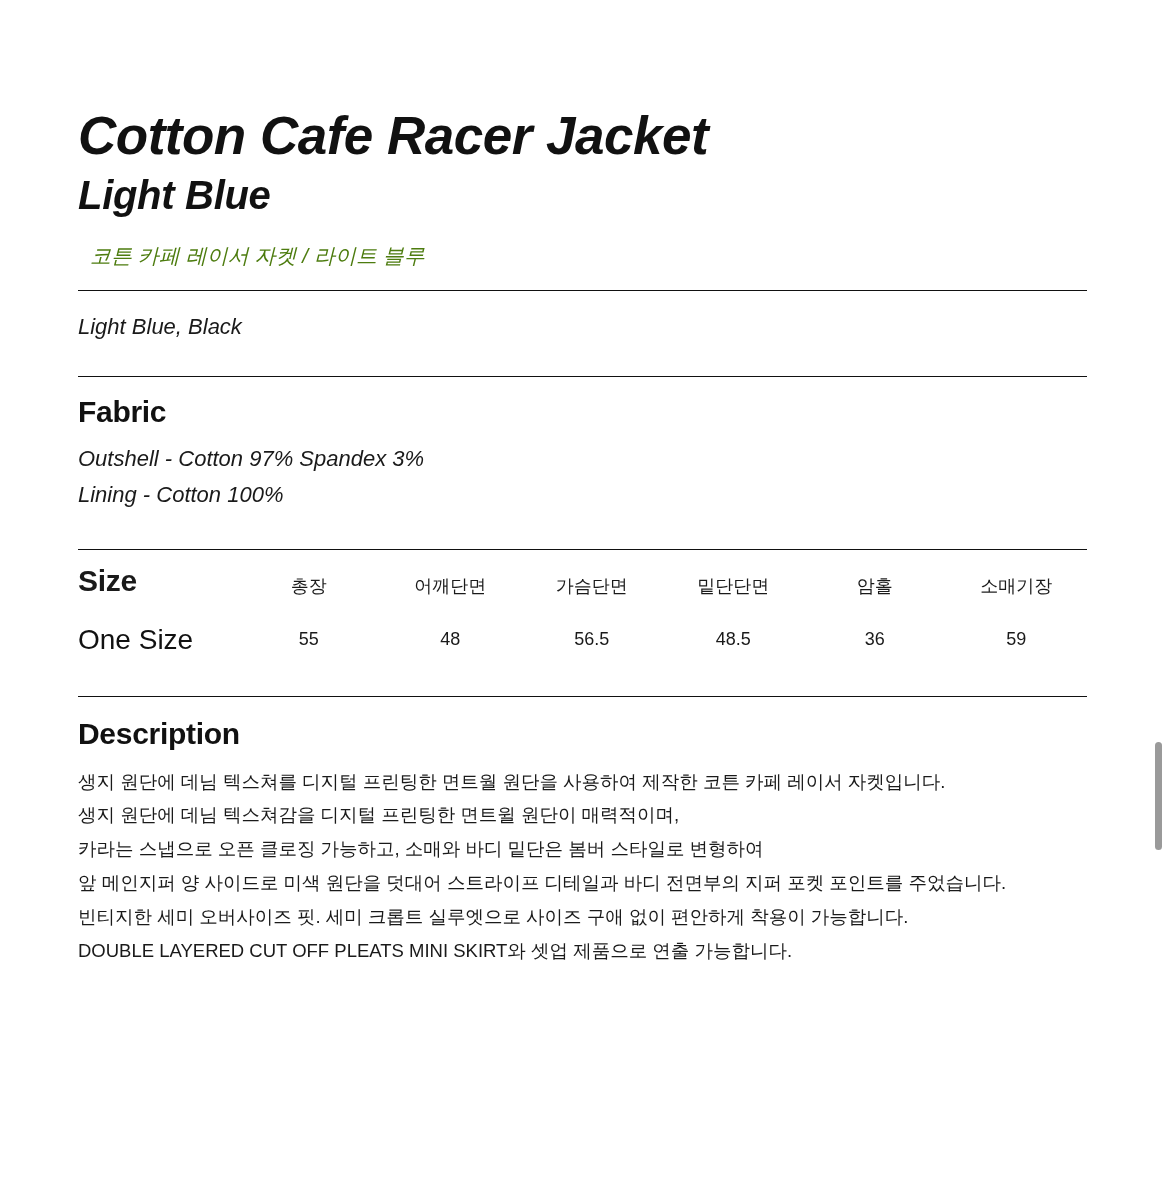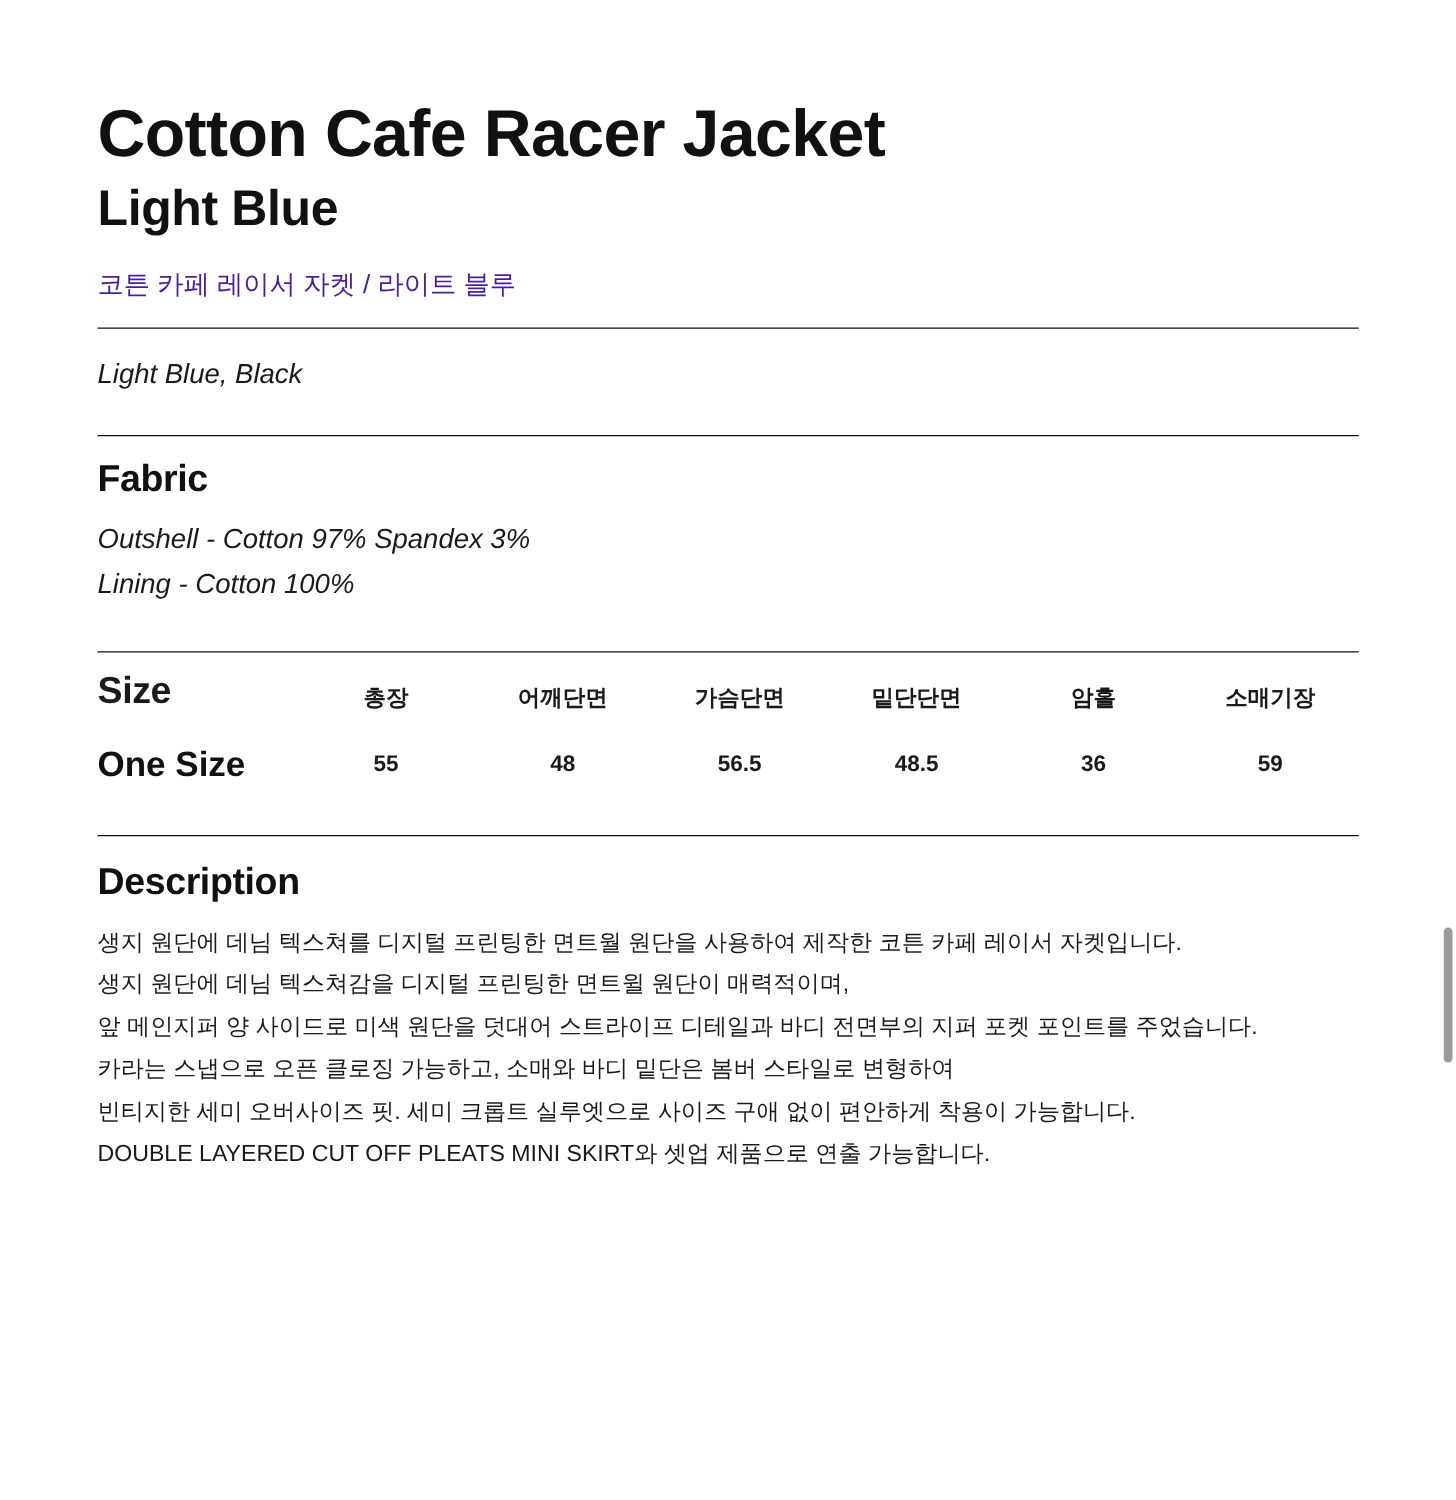--- a/index.html
+++ b/index.html
@@ -17,21 +17,22 @@
   }
 
   .page {
     padding: 0 78px;
     box-sizing: border-box;
     width: 1165px;
   }
 
   
   .title-block {
-    padding-top: 80px;
+    padding-top: 108px;
+    font-style: italic;
   }
   .product-title {
     font-size: 53px;
     line-height: 1.06;
     font-weight: 700;
     letter-spacing: -0.5px;
     margin: 0;
     color: #111;
   }
   .product-color-title {
@@ -39,22 +40,22 @@
     line-height: 1.25;
     font-weight: 700;
     letter-spacing: -0.3px;
     margin: 6px 0 0 0;
     color: #111;
   }
   .product-subtitle-kr {
     font-size: 21px;
     line-height: 1.5;
     font-weight: 400;
-    margin: 20px 0 0 0;
-    color: #4c1d95;
+    margin: 20px 0 0 12px;
+    color: #4d7c0f;
   }
 
   .rule {
     border: 0;
     border-top: 1.6px solid #111;
     margin: 18px 0 0 0;
   }
 
   
   .section {
@@ -85,21 +86,21 @@
     padding-bottom: 14px;
   }
   table.size-table {
     width: 100%;
     border-collapse: collapse;
     table-layout: fixed;
   }
   table.size-table th,
   table.size-table td {
     text-align: center;
-    font-weight: 700;
+    font-weight: 400;
     font-size: 18px;
     color: #1a1a1a;
     padding: 0;
   }
   table.size-table thead th {
     padding-bottom: 22px;
     vertical-align: bottom;
     margin-left: 48px;
   }
   table.size-table .corner-head {
@@ -215,22 +216,22 @@
     </table>
   </div>
 
   <hr class="rule">
 
   <div class="desc-section">
     <div class="desc-heading">Description</div>
     <div class="desc-body">
       <p>생지 원단에 데님 텍스쳐를 디지털 프린팅한 면트월 원단을 사용하여 제작한 코튼 카페 레이서 자켓입니다.</p>
       <p>생지 원단에 데님 텍스쳐감을 디지털 프린팅한 면트윌 원단이 매력적이며,</p>
+      <p>카라는 스냅으로 오픈 클로징 가능하고, 소매와 바디 밑단은 봄버 스타일로 변형하여</p>
       <p>앞 메인지퍼 양 사이드로 미색 원단을 덧대어 스트라이프 디테일과 바디 전면부의 지퍼 포켓 포인트를 주었습니다.</p>
-      <p>카라는 스냅으로 오픈 클로징 가능하고, 소매와 바디 밑단은 봄버 스타일로 변형하여</p>
       <p>빈티지한 세미 오버사이즈 핏. 세미 크롭트 실루엣으로 사이즈 구애 없이 편안하게 착용이 가능합니다.</p>
       <p>DOUBLE LAYERED CUT OFF PLEATS MINI SKIRT와 셋업 제품으로 연출 가능합니다.</p>
     </div>
   </div>
 
 </div>
 
 <div class="scrollbar-track">
   <div class="scrollbar-thumb"></div>
 </div>

